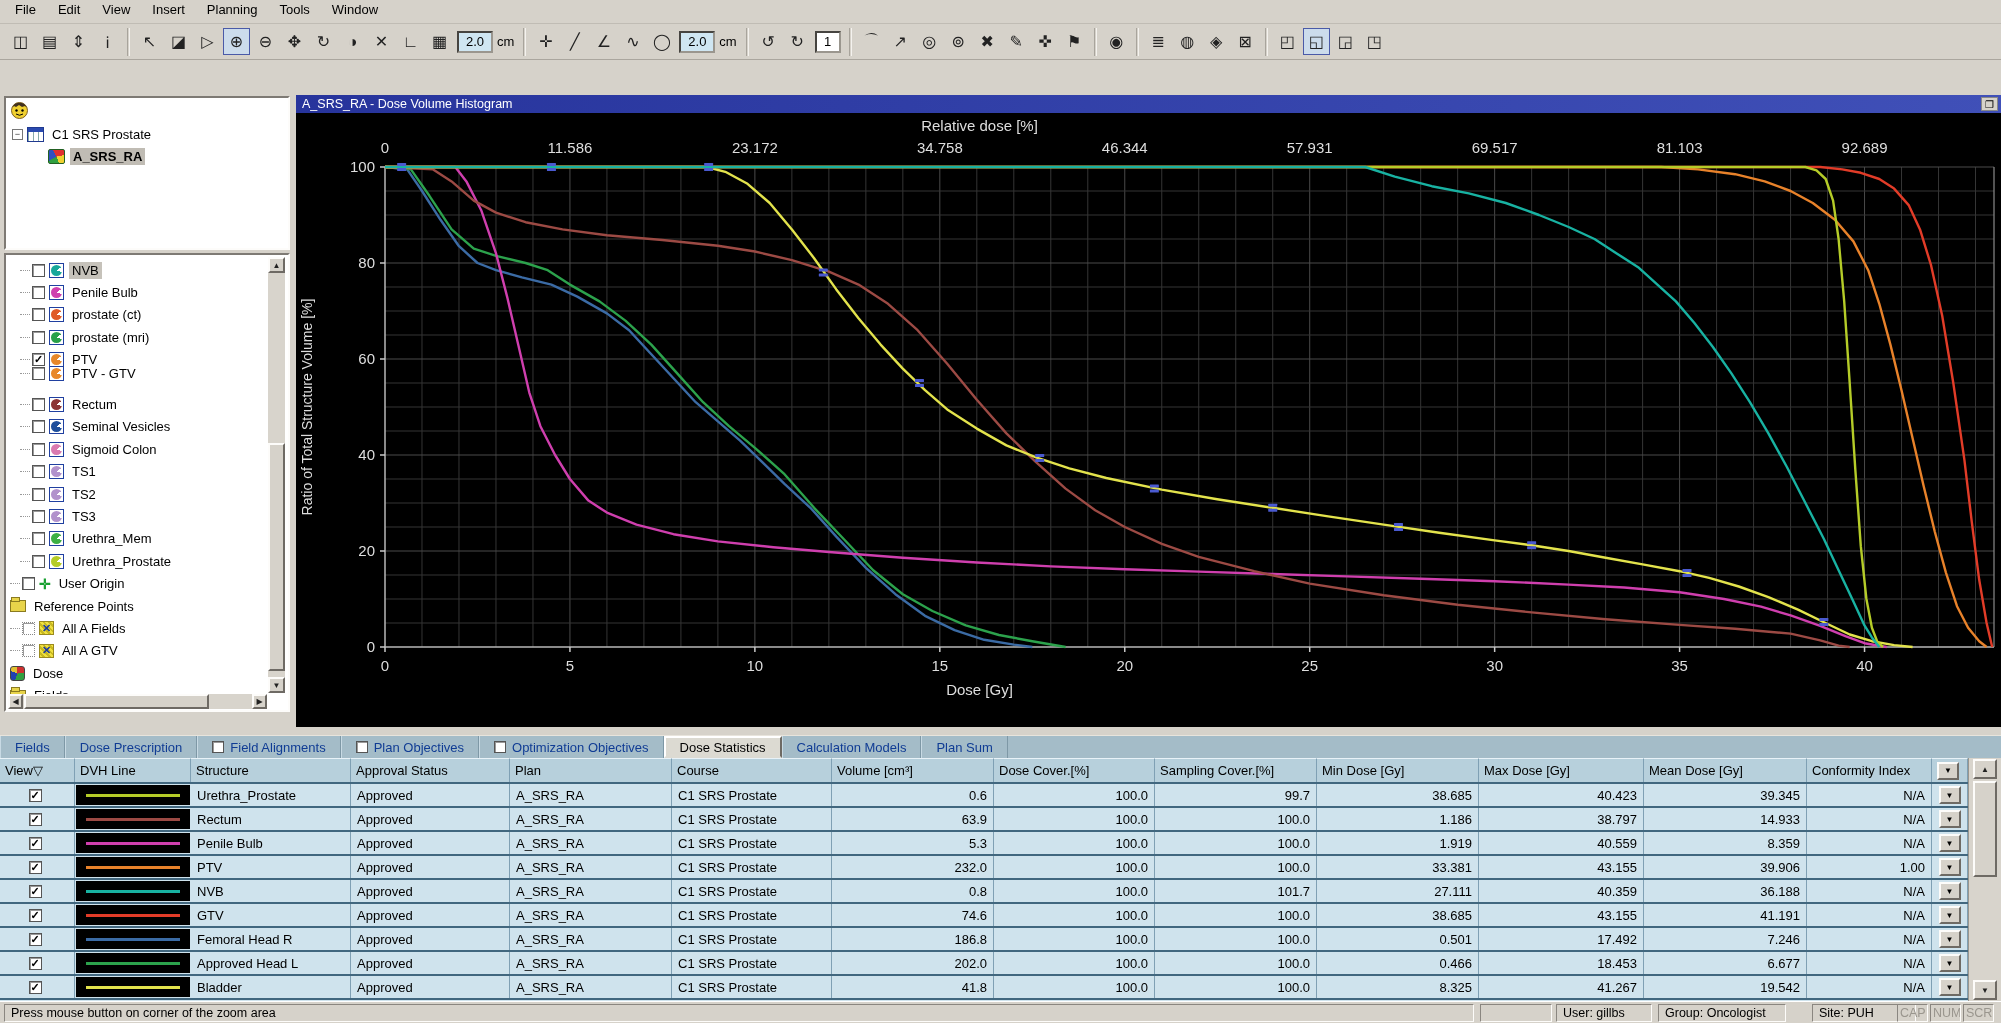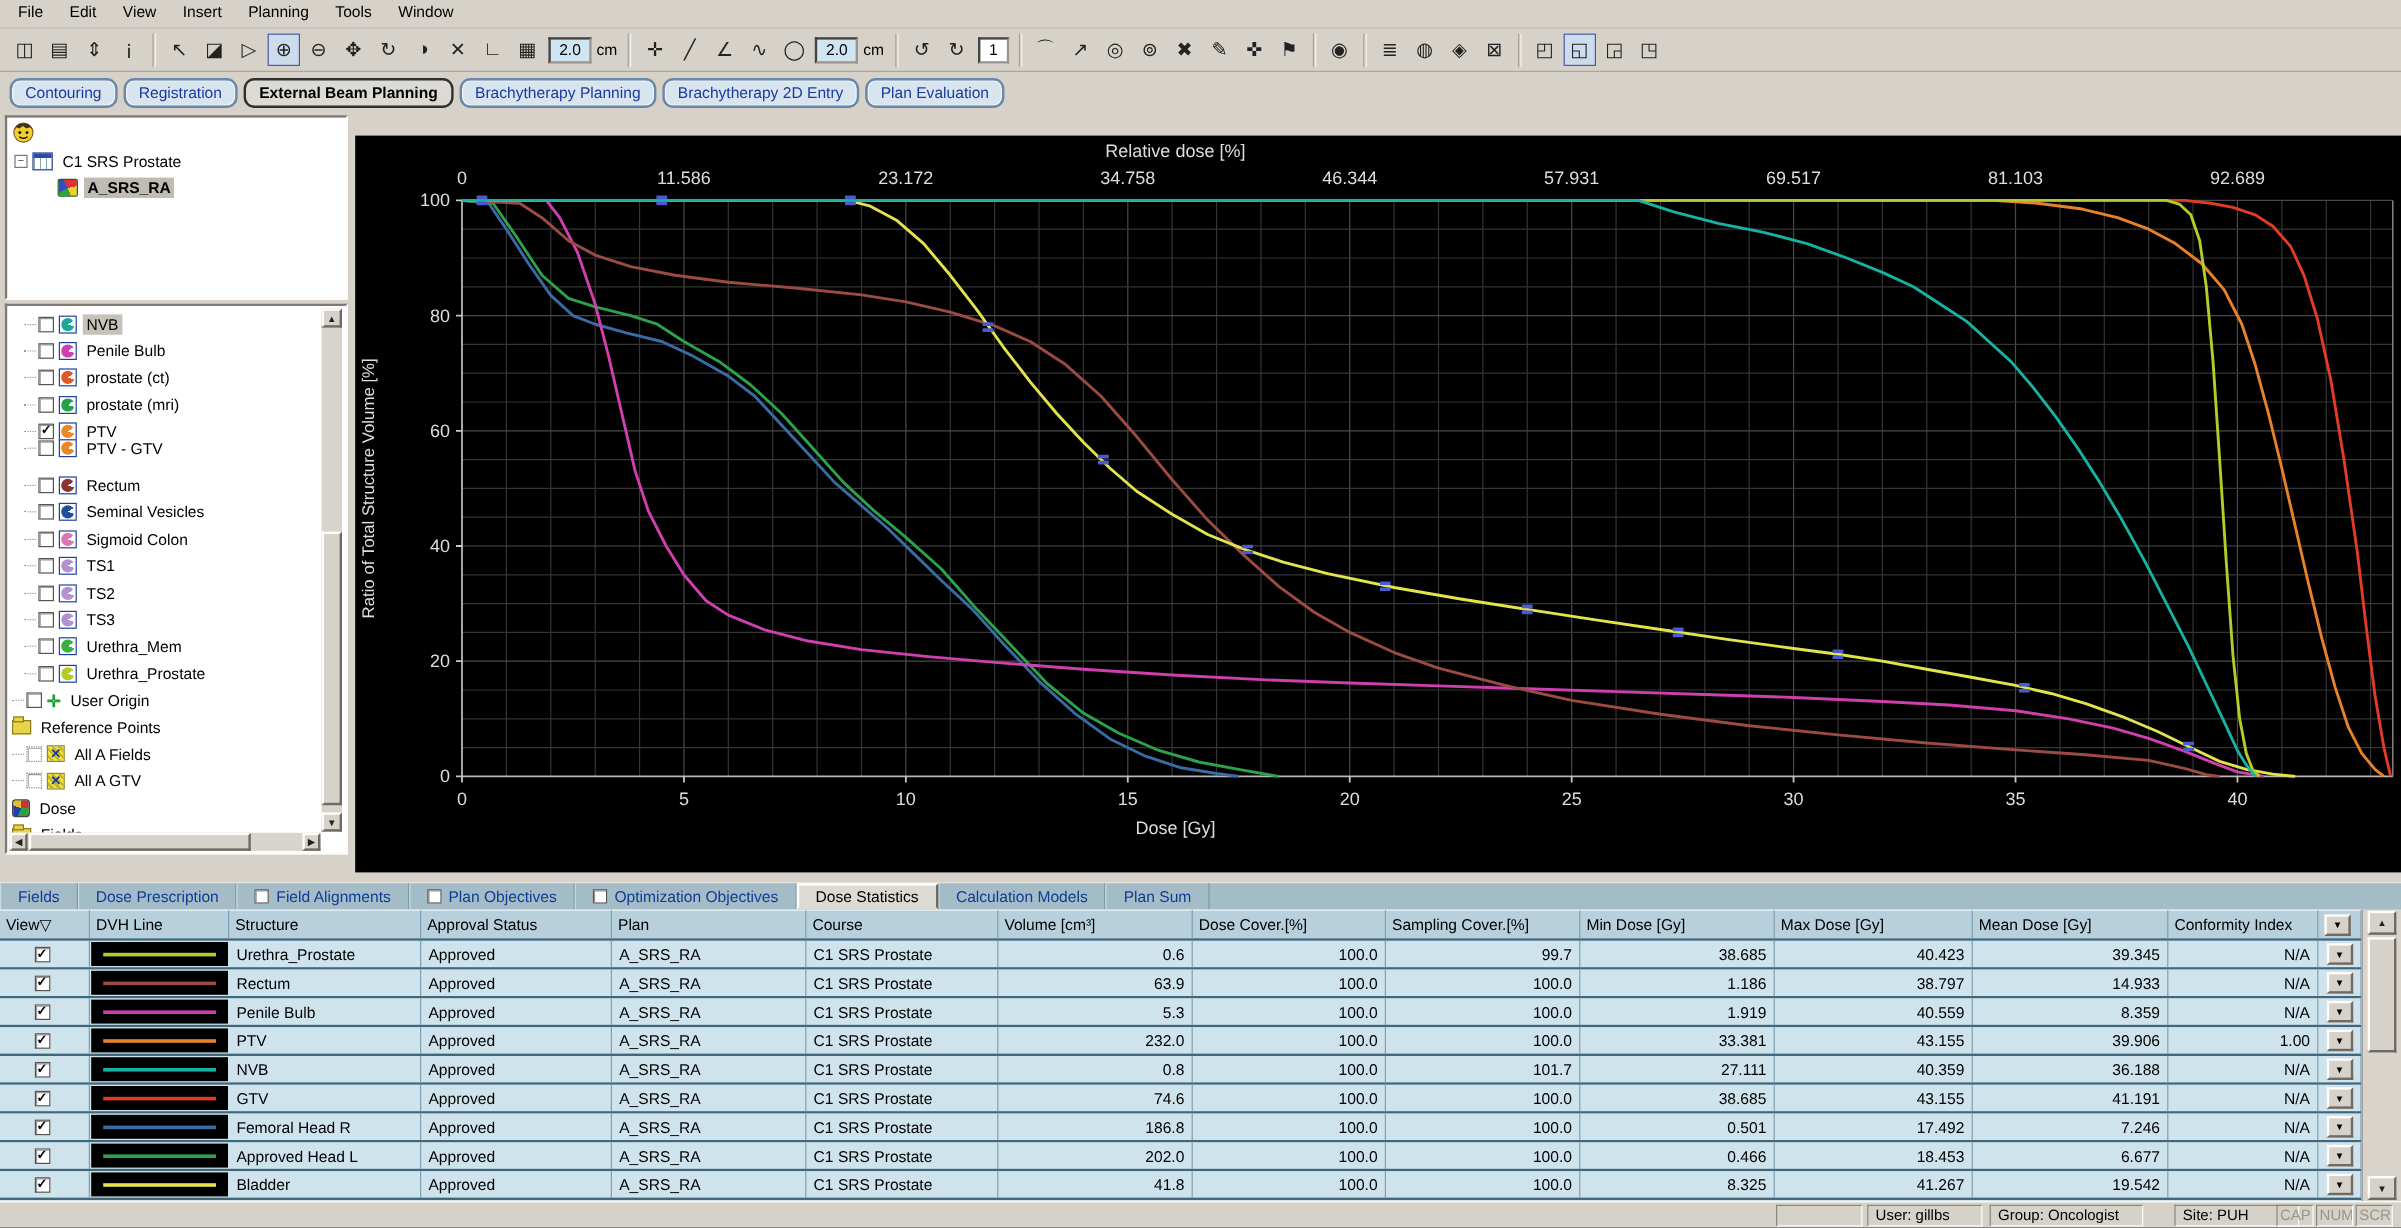--- a/index.html
+++ b/index.html
@@ -171,28 +171,20 @@
       <span class="tb-btn">◍</span>
       <span class="tb-btn">◈</span>
       <span class="tb-btn">⊠</span>
       <span class="tb-sep"></span>
       <span class="tb-btn">◰</span>
       <span class="tb-btn active">◱</span>
       <span class="tb-btn">◲</span>
       <span class="tb-btn">◳</span>
     </div>
 
-  <div id="module-tabs">
-      <span class="mtab">Contouring</span>
-      <span class="mtab">Registration</span>
-      <span class="mtab active">External Beam Planning</span>
-      <span class="mtab">Brachytherapy Planning</span>
-      <span class="mtab">Brachytherapy 2D Entry</span>
-      <span class="mtab">Plan Evaluation</span>
-    </div>
 
   <div id="tree-top" class="sunken">
     <div class="titem" style="left:4px;top:2px;">
       <svg width="19" height="19" viewBox="0 0 19 19">
         <circle cx="9.5" cy="9.5" r="8" fill="#f0d030" stroke="#806020"></circle>
         <path d="M2 7 A8 8 0 0 1 17 7 L15 5 L12 6 L9 4 L6 6 L4 5 Z" fill="#403020"></path>
         <circle cx="6.5" cy="9.5" r="1.2" fill="#000"></circle>
           <circle cx="12.5" cy="9.5" r="1.2" fill="#000"></circle>
         <path d="M6 13 Q9.5 15.5 13 13" stroke="#000" fill="none"></path>
       </svg>
@@ -360,20 +352,24 @@
       <div class="sb-btn" style="bottom:0;left:0;width:17px;height:16px;">▼</div>
     </div>
 
     <div class="sb" style="left:2px;right:21px;bottom:1px;height:15px;">
       <div class="sb-btn" style="left:0;top:0;width:15px;height:15px;">◀</div>
       <div class="sb-thumb" style="left:16px;top:0;width:185px;height:15px;"></div>
       <div class="sb-btn" style="right:0;top:0;width:15px;height:15px;">▶</div>
     </div>
   </div>
 
+  <div id="dvh-title">
+    <span>A_SRS_RA - Dose Volume Histogram</span>
+    <span id="dvh-max">❐</span>
+  </div>
   <div id="dvh-plot">
     <svg width="1705" height="614" viewBox="0 0 1705 614">
         <line x1="125.98850574712644" y1="54" x2="125.98850574712644" y2="534" stroke="#353535" stroke-width="1"></line>
         <line x1="162.97701149425288" y1="54" x2="162.97701149425288" y2="534" stroke="#353535" stroke-width="1"></line>
         <line x1="199.9655172413793" y1="54" x2="199.9655172413793" y2="534" stroke="#353535" stroke-width="1"></line>
         <line x1="236.95402298850576" y1="54" x2="236.95402298850576" y2="534" stroke="#353535" stroke-width="1"></line>
         <line x1="273.9425287356322" y1="54" x2="273.9425287356322" y2="534" stroke="#4a4a4a" stroke-width="1"></line>
         <line x1="310.9310344827586" y1="54" x2="310.9310344827586" y2="534" stroke="#353535" stroke-width="1"></line>
         <line x1="347.91954022988506" y1="54" x2="347.91954022988506" y2="534" stroke="#353535" stroke-width="1"></line>
         <line x1="384.9080459770115" y1="54" x2="384.9080459770115" y2="534" stroke="#353535" stroke-width="1"></line>
@@ -788,20 +784,21 @@
         </div>
       </div>
     </div>
   <div id="stats-scroll">
     <div class="sb-btn" style="top:1px;left:4px;width:24px;height:20px;">▲</div>
     <div class="sb-thumb" style="top:23px;left:4px;width:24px;height:96px;"></div>
     <div class="sb-btn" style="bottom:1px;left:4px;width:24px;height:20px;">▼</div>
   </div>
 
   <div id="statusbar">
+    <div class="stbox" style="left:4px;width:1470px;">Press mouse button on corner of the zoom area</div>
     <div class="stbox" style="left:1480px;width:72px;"></div>
     <div class="stbox" style="left:1556px;width:96px;">User: gillbs</div>
     <div class="stbox" style="left:1658px;width:128px;">Group: Oncologist</div>
     <div class="stbox" style="left:1812px;width:104px;">Site: PUH</div>
     <div id="status-keys">
         <div class="stbox gray" style="left: 1897px; width: 31px; padding: 0px 2px;">CAP</div>
         <div class="stbox gray" style="left: 1930px; width: 31px; padding: 0px 2px;">NUM</div>
         <div class="stbox gray" style="left: 1963px; width: 31px; padding: 0px 2px;">SCRL</div>
       </div>
   </div>

